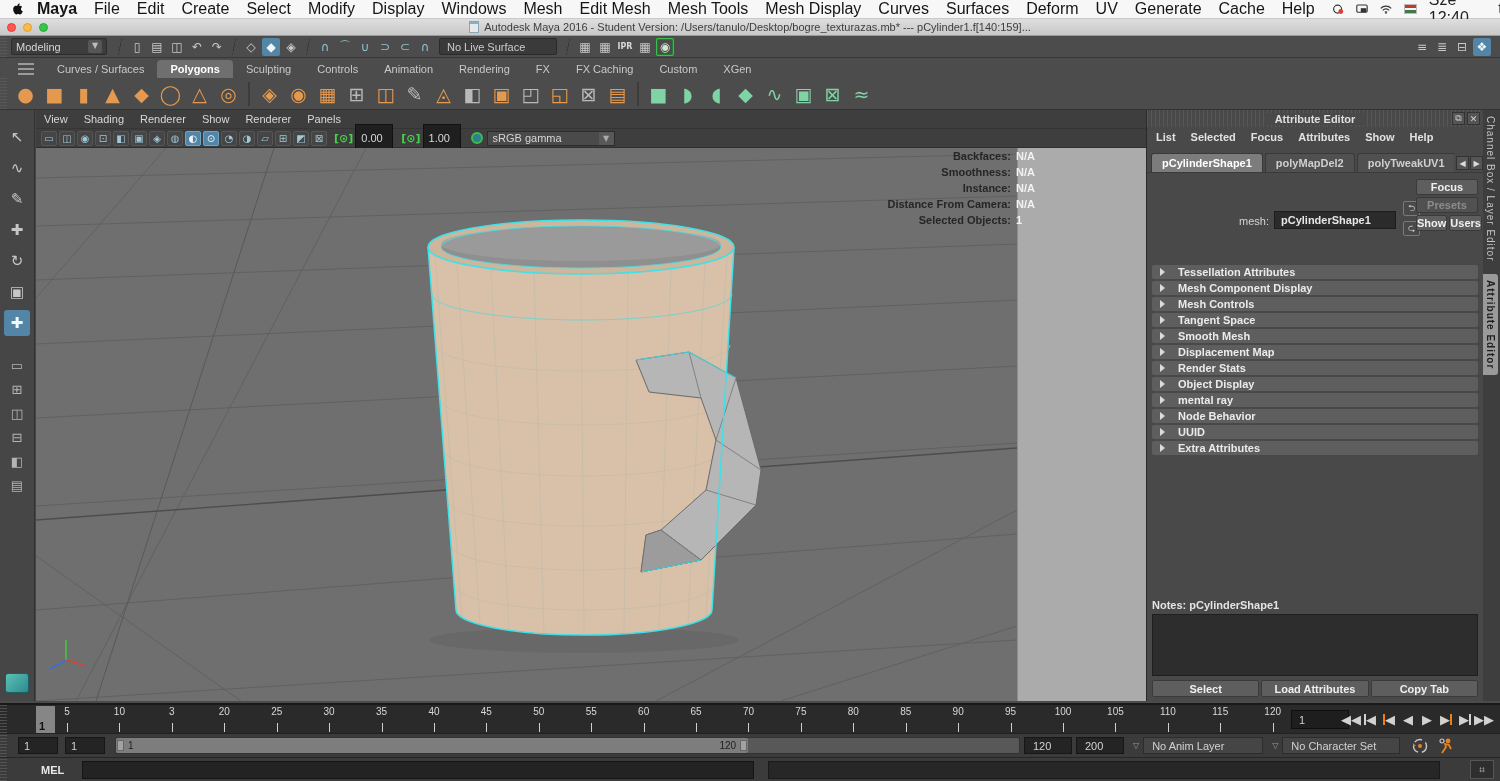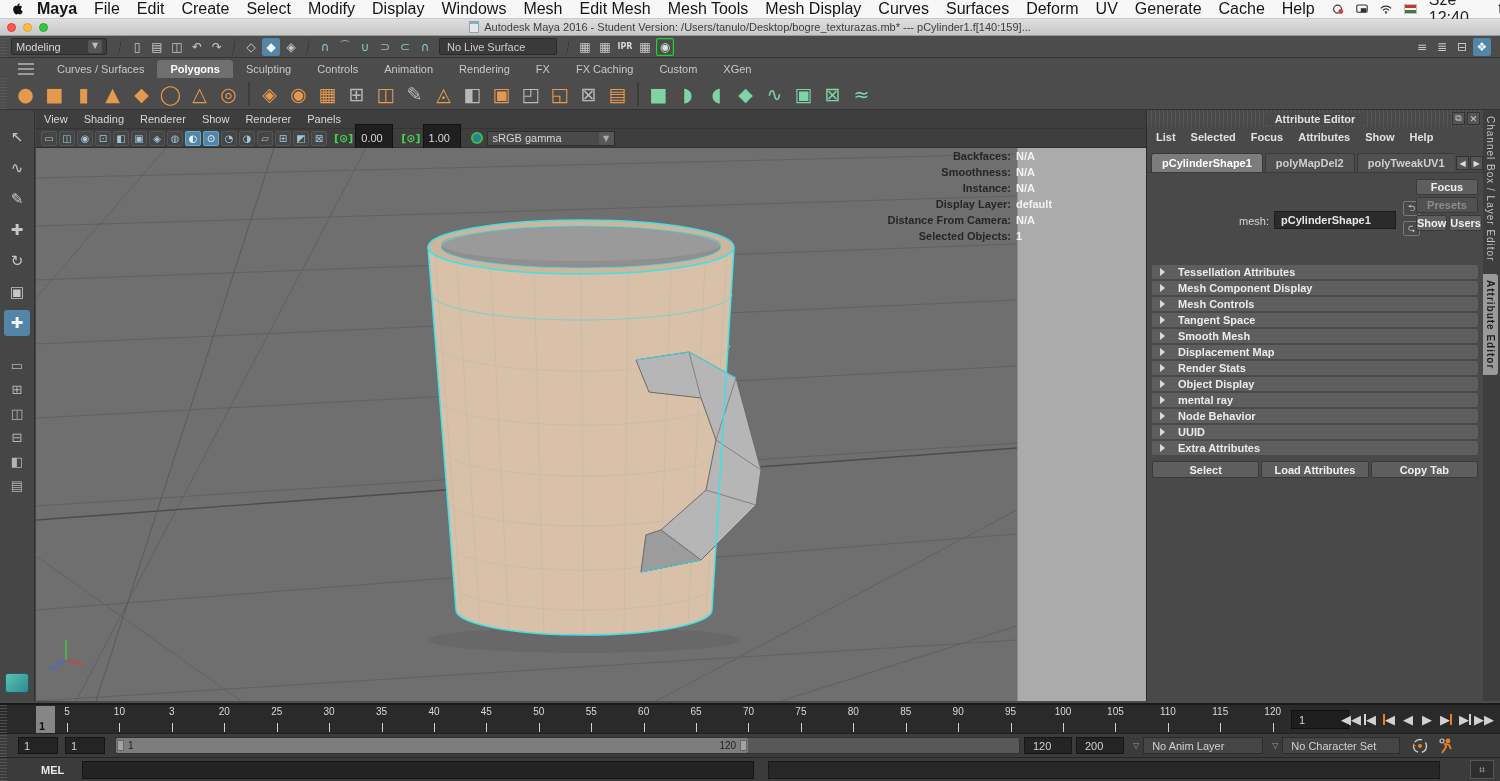--- a/index.html
+++ b/index.html
@@ -583,24 +583,20 @@
           <div class="hudrow">
             <span class="hl">Smoothness:</span>
             <span class="hv">N/A</span>
           </div>
 
           <div class="hudrow">
             <span class="hl">Instance:</span>
             <span class="hv">N/A</span>
           </div>
 
-          <div class="hudrow">
-            <span class="hl">Display Layer:</span>
-            <span class="hv">default</span>
-          </div>
 
           <div class="hudrow">
             <span class="hl">Distance From Camera:</span>
             <span class="hv">N/A</span>
           </div>
 
           <div class="hudrow">
             <span class="hl">Selected Objects:</span>
             <span class="hv">1</span>
           </div>
@@ -707,20 +703,27 @@
         <div class="aesec">
           <span class="tri"></span>
           <span>UUID</span>
         </div>
 
         <div class="aesec">
           <span class="tri"></span>
           <span>Extra Attributes</span>
         </div>
       </div>
+    <div id="ae-notes">
+      <div class="nlabel">
+        <span>Notes:</span>
+        <span>pCylinderShape1</span>
+      </div>
+      <div class="nbox"></div>
+    </div>
     <div id="ae-footer">
 
     <span class="aebtn">Select</span>
         <span class="aebtn">Load Attributes</span>
         <span class="aebtn">Copy Tab</span>
       </div>
   </div>
 
   <div id="rightstrip">
     <div class="vtab">Channel Box / Layer Editor</div>

